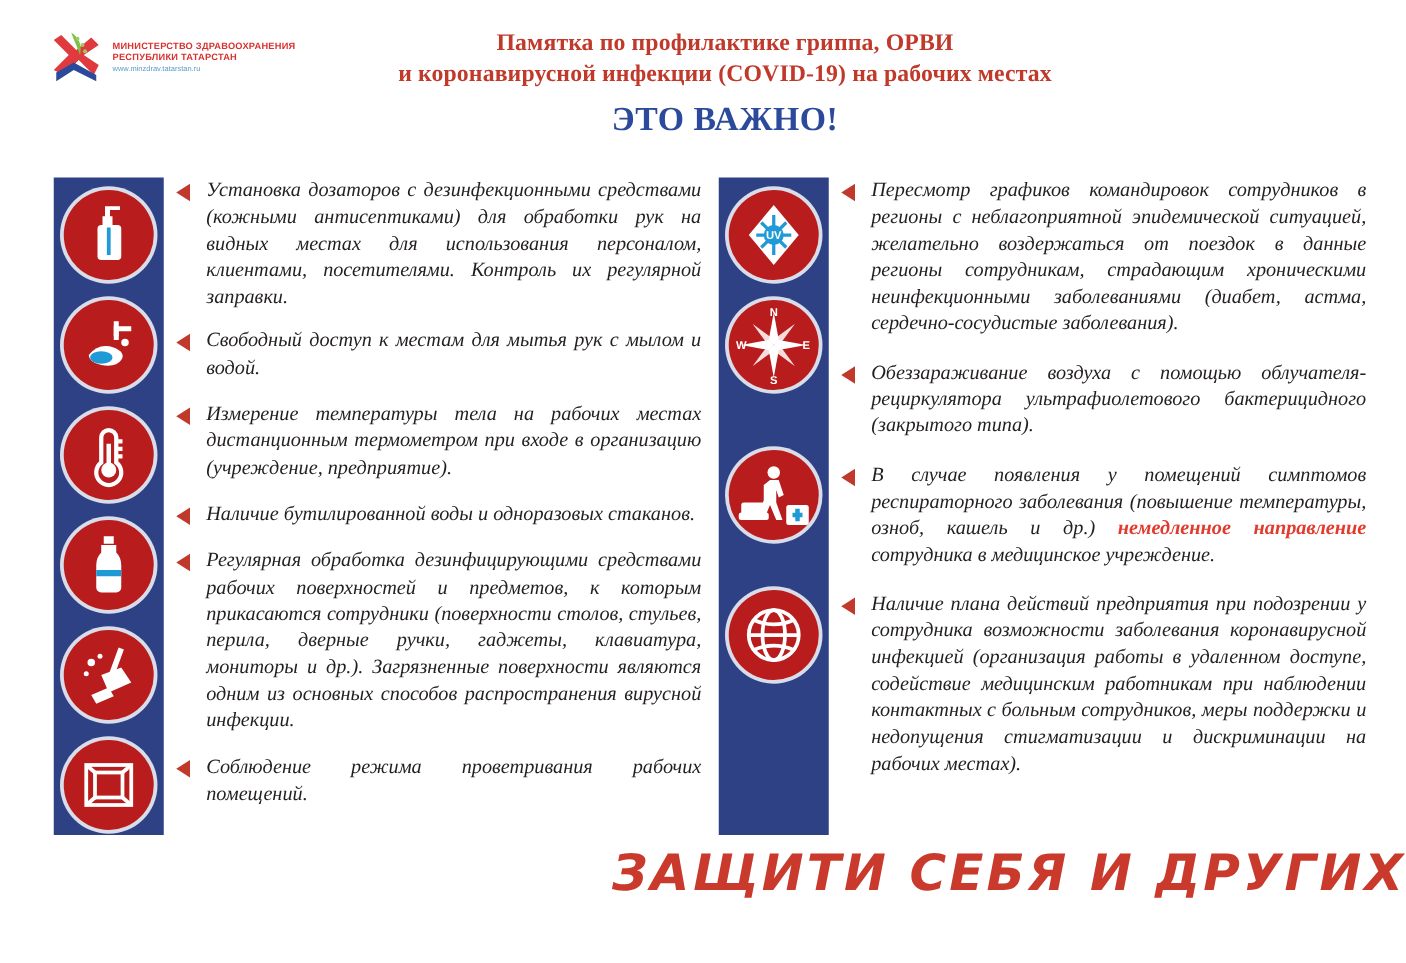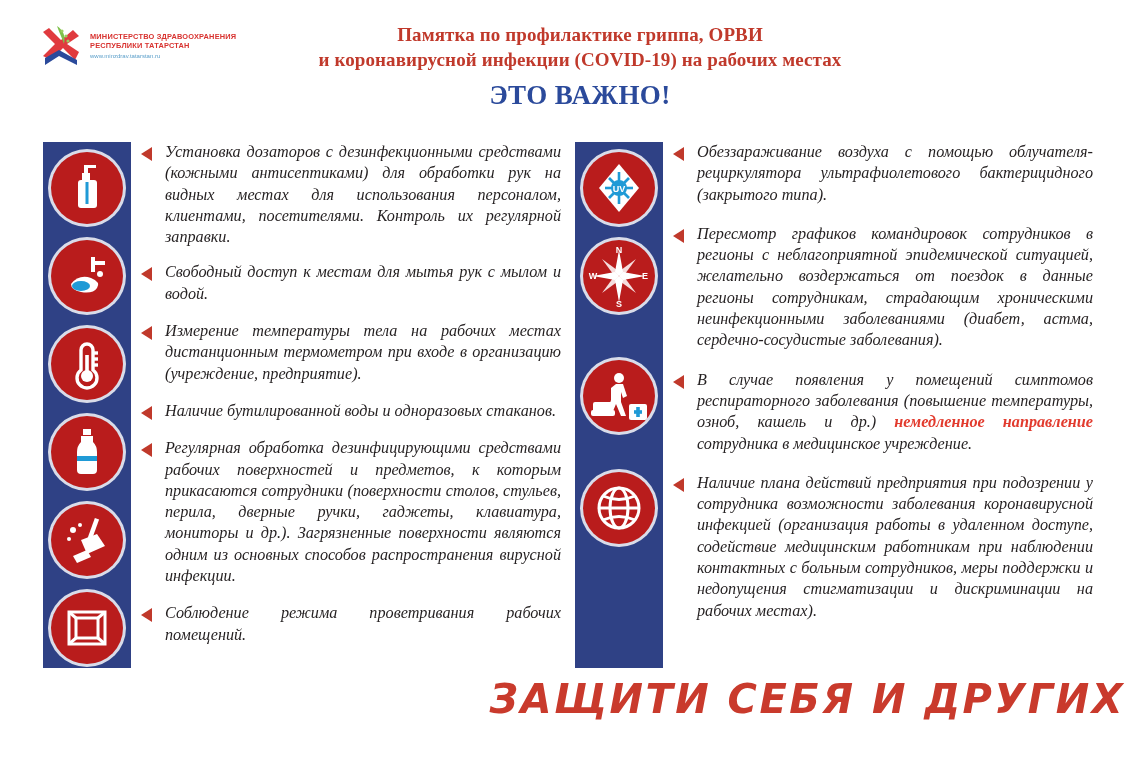--- a/index.html
+++ b/index.html
@@ -351,28 +351,28 @@
         <path d="M20 48 q16 -7 32 0"></path>
       </g>
         </svg>
     </div>
 
   </div>
 
   <div class="bullets">
     <div class="bullet" style="margin-bottom:18px">
       <span class="marker"></span>
+      <span>Пересмотр графиков командировок  сотрудников в регионы с неблагоприятной эпидемической ситуацией, желательно воздержаться от поездок в данные регионы сотрудникам, страдающим хроническими неинфекционными заболеваниями (диабет, астма, сердечно-сосудистые заболевания).</span>
+    </div>
+    <div class="bullet" style="margin-bottom:18px">
+      <span class="marker"></span>
       <span>Обеззараживание воздуха с помощью облучателя-рециркулятора ультрафиолетового бактерицидного (закрытого типа).</span>
     </div>
     <div class="bullet" style="margin-bottom:18px">
       <span class="marker"></span>
-      <span>Пересмотр графиков командировок  сотрудников в регионы с неблагоприятной эпидемической ситуацией, желательно воздержаться от поездок в данные регионы сотрудникам, страдающим хроническими неинфекционными заболеваниями (диабет, астма, сердечно-сосудистые заболевания).</span>
-    </div>
-    <div class="bullet" style="margin-bottom:18px">
-      <span class="marker"></span>
       <span>В случае появления у помещений симптомов респираторного заболевания (повышение температуры, озноб, кашель и др.) </span><span class="hl">немедленное направление</span><span> сотрудника в медицинское учреждение.</span>
     </div>
     <div class="bullet">
       <span class="marker"></span>
       <span>Наличие плана действий предприятия при подозрении у сотрудника возможности заболевания коронавирусной инфекцией (организация работы в удаленном доступе, содействие медицинским работникам при наблюдении контактных с больным сотрудников, меры поддержки и недопущения стигматизации и дискриминации на рабочих местах).</span>
     </div>
   </div>
 
 </div>
 

